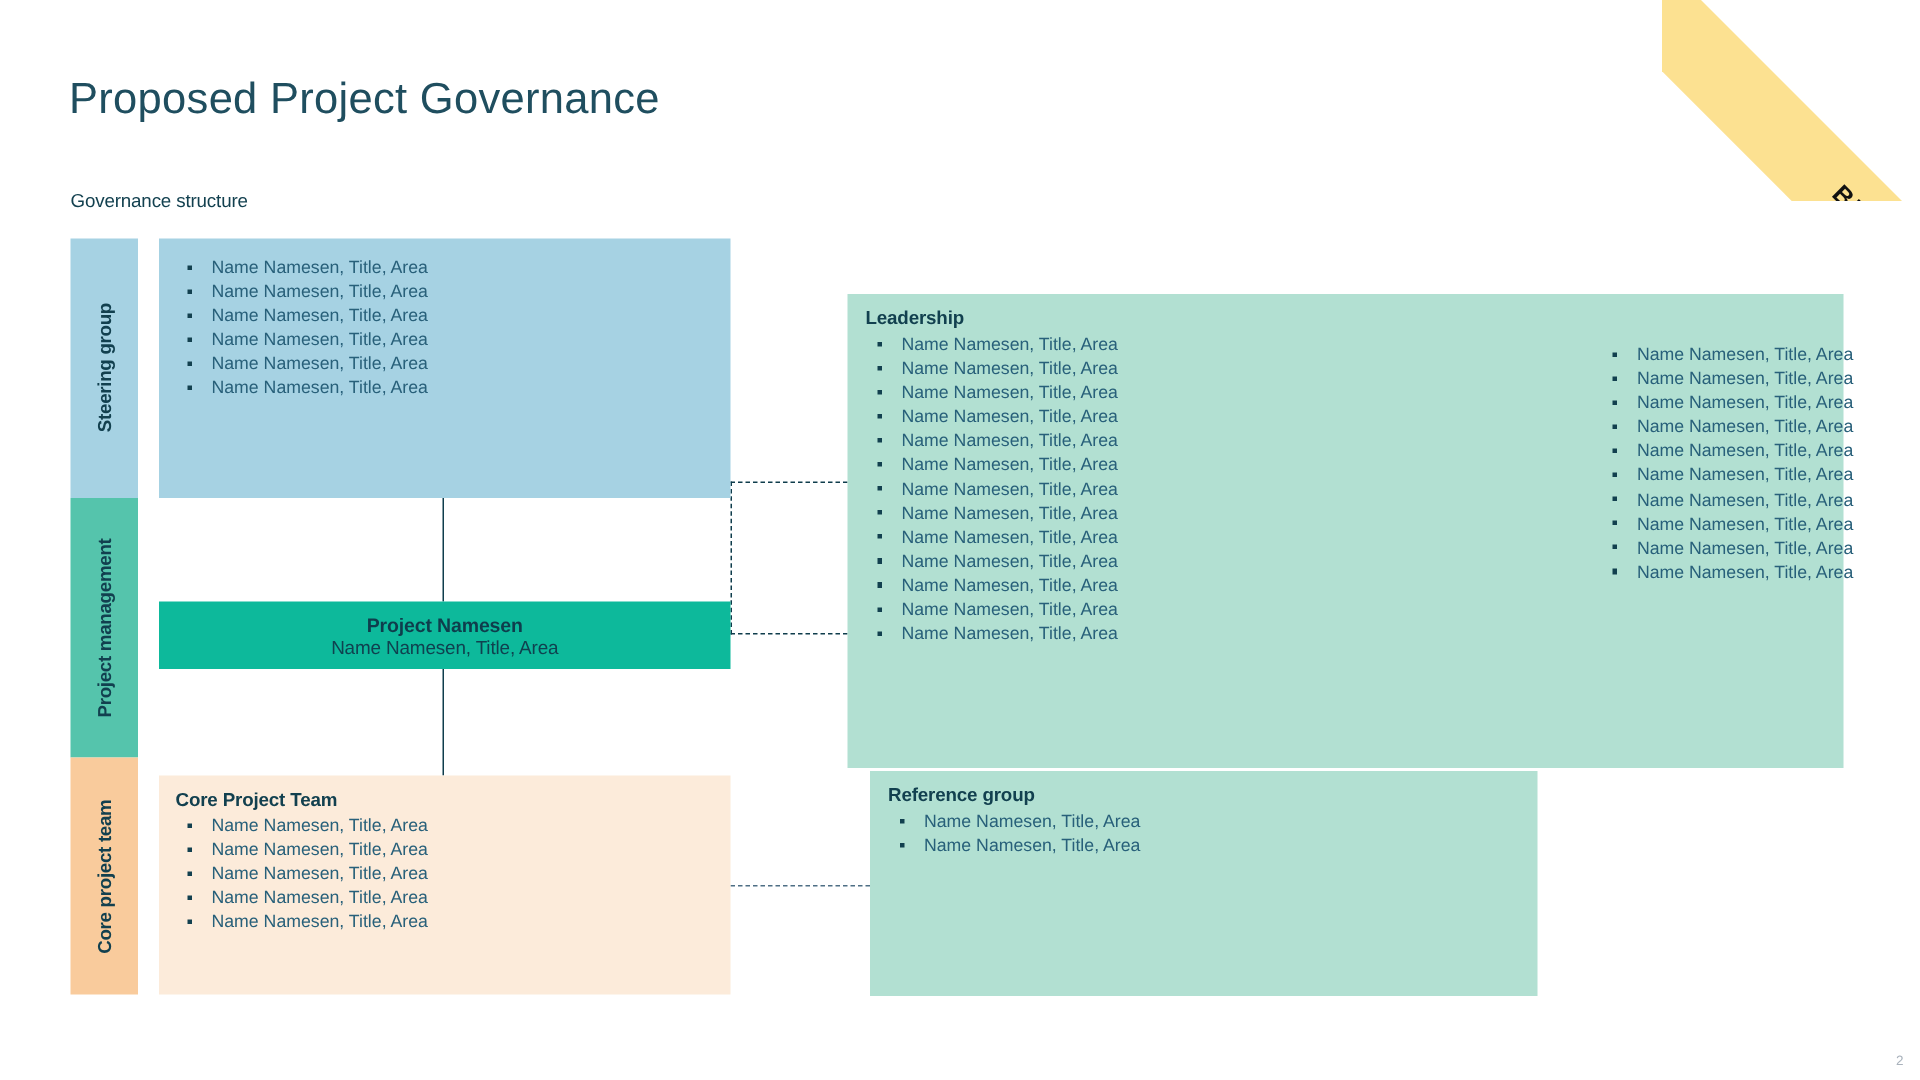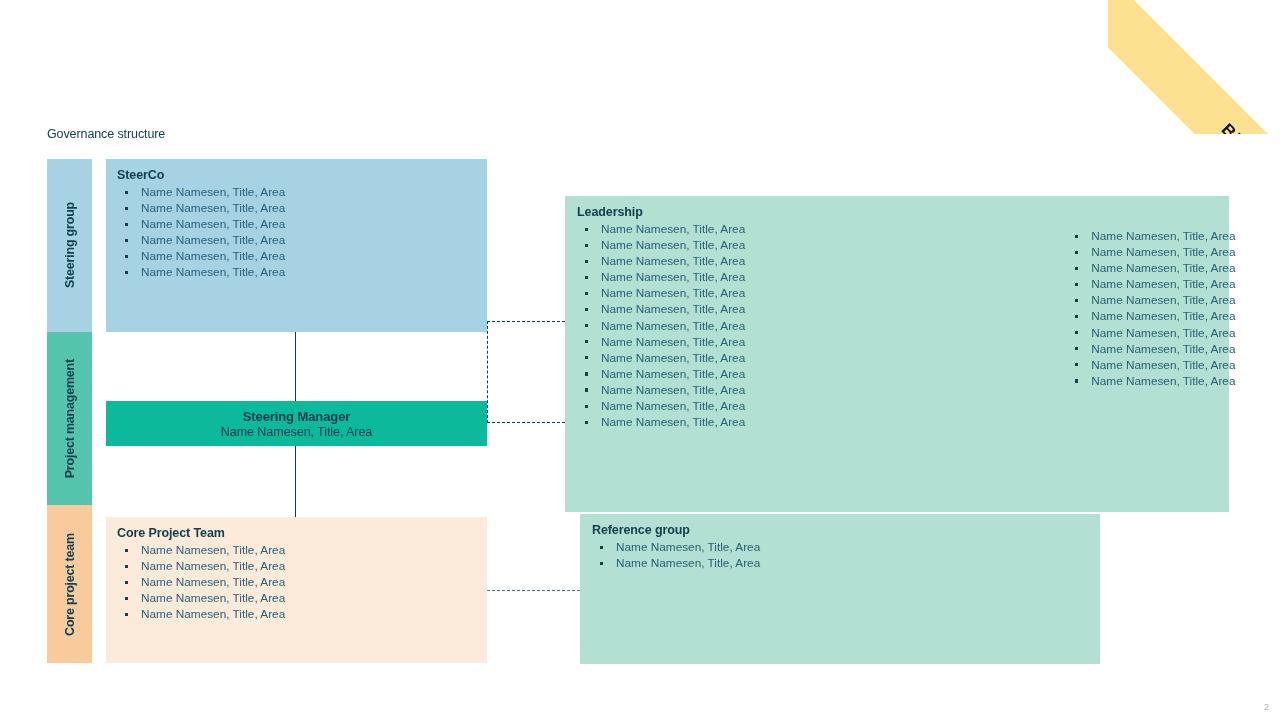--- a/index.html
+++ b/index.html
@@ -168,21 +168,21 @@
     color: #10414F;
     letter-spacing: -0.1px;
     margin-top: 1px;
   }
   #box-coreteam {
     left: 106px; top: 517px; width: 381px; height: 146px;
     background: #FCEBDA;
     padding: 9px 0 0 11px;
   }
   #box-reference {
-    left: 580px; top: 514px; width: 520px; height: 150px;
+    left: 580px; top: 514px; width: 445px; height: 150px;
     background: #B2E0D2;
     padding: 9px 0 0 12px;
   }
 
   
   .connector {
     position: absolute;
   }
   #conn-steerco-pm {
     left: 295px; top: 332px; width: 1px; height: 69px;
@@ -216,20 +216,21 @@
     bottom: 8px;
     font-size: 9px;
     color: #A9B2BC;
   }
 </style>
 </head>
 <body>
 
 <div id="slide">
 
+  <div class="slide-title">Proposed Project Governance</div>
   <div class="slide-subtitle">Governance structure</div>
 
   <div class="ribbon-wrap">
     <div class="ribbon-band">
       <span class="ribbon-text">BEFORE</span>
     </div>
   </div>
 
   <div class="band" id="band-steering">
     <span class="band-label">Steering group</span>
@@ -241,21 +242,20 @@
     <span class="band-label">Core project team</span>
   </div>
 
   <div class="connector" id="conn-steerco-pm"></div>
   <div class="connector" id="conn-pm-coreteam"></div>
   <div class="connector" id="conn-pm-leadership"></div>
   <div class="connector" id="conn-pm-leadership-mask"></div>
   <div class="connector" id="conn-coreteam-reference"></div>
 
   <div class="box" id="box-steerco">
-    <div class="box-title">SteerCo</div>
     <ul class="bullets">
         <li>Name Namesen, Title, Area</li>
         <li>Name Namesen, Title, Area</li>
         <li>Name Namesen, Title, Area</li>
         <li>Name Namesen, Title, Area</li>
         <li>Name Namesen, Title, Area</li>
         <li>Name Namesen, Title, Area</li>
       </ul>
   </div>
 
@@ -286,21 +286,21 @@
           <li>Name Namesen, Title, Area</li>
           <li>Name Namesen, Title, Area</li>
           <li>Name Namesen, Title, Area</li>
           <li>Name Namesen, Title, Area</li>
           <li>Name Namesen, Title, Area</li>
         </ul>
     </div>
   </div>
 
   <div class="box" id="box-pm">
-    <div class="pm-title">Steering Manager</div>
+    <div class="pm-title">Project Namesen</div>
     <div class="pm-sub">Name Namesen, Title, Area</div>
   </div>
 
   <div class="box" id="box-coreteam">
     <div class="box-title">Core Project Team</div>
     <ul class="bullets">
         <li>Name Namesen, Title, Area</li>
         <li>Name Namesen, Title, Area</li>
         <li>Name Namesen, Title, Area</li>
         <li>Name Namesen, Title, Area</li>

